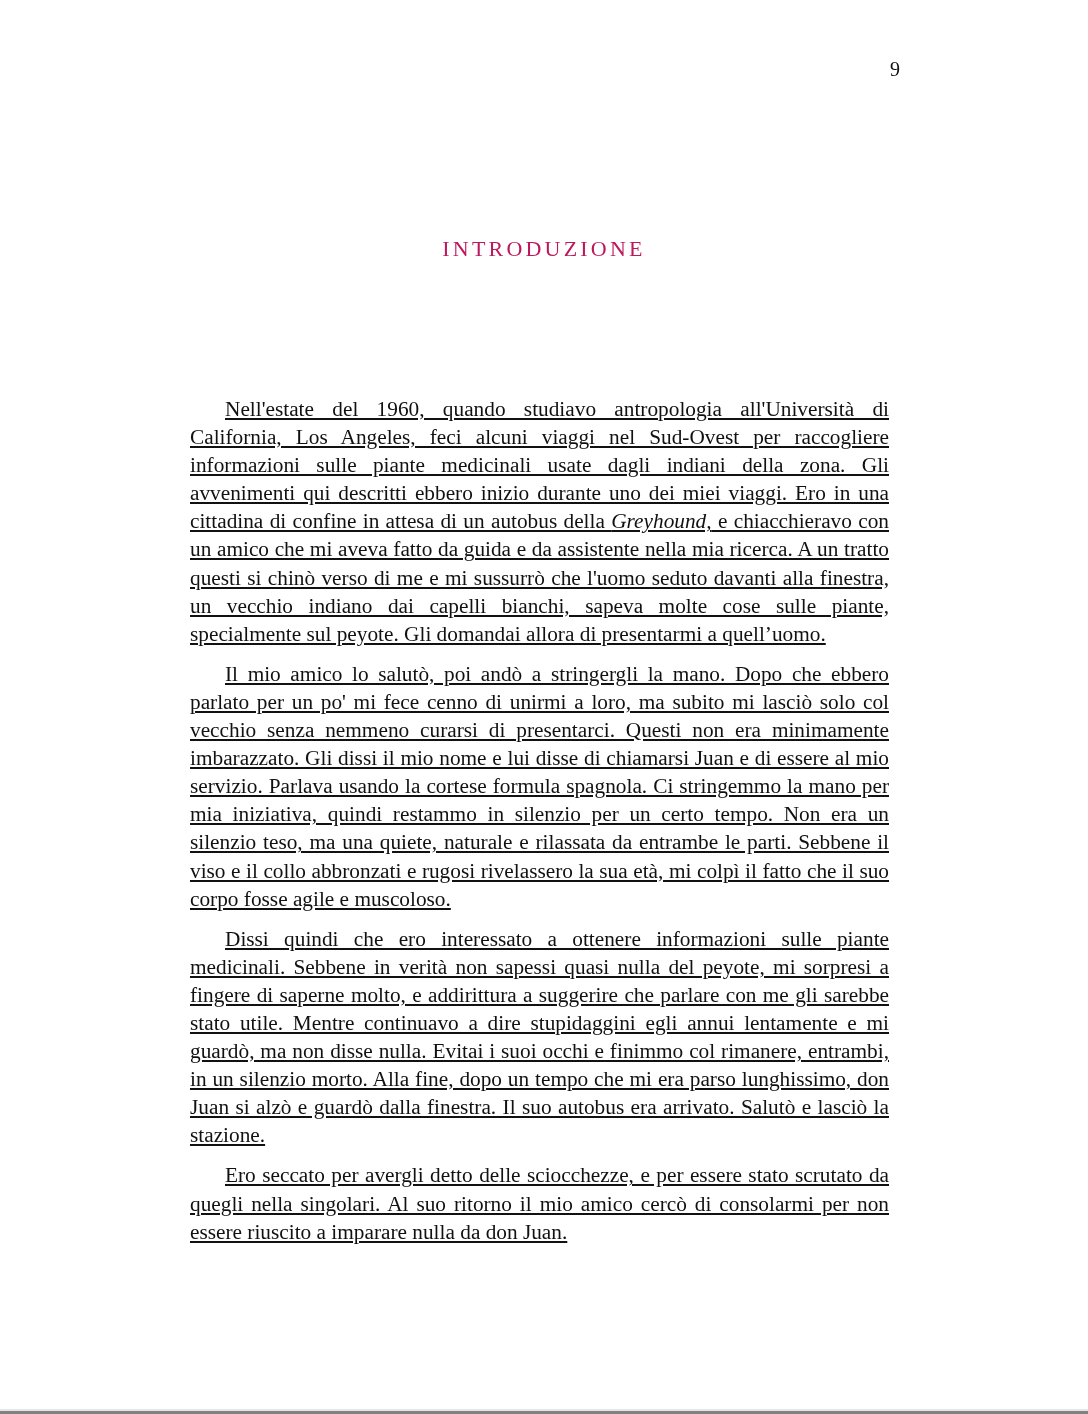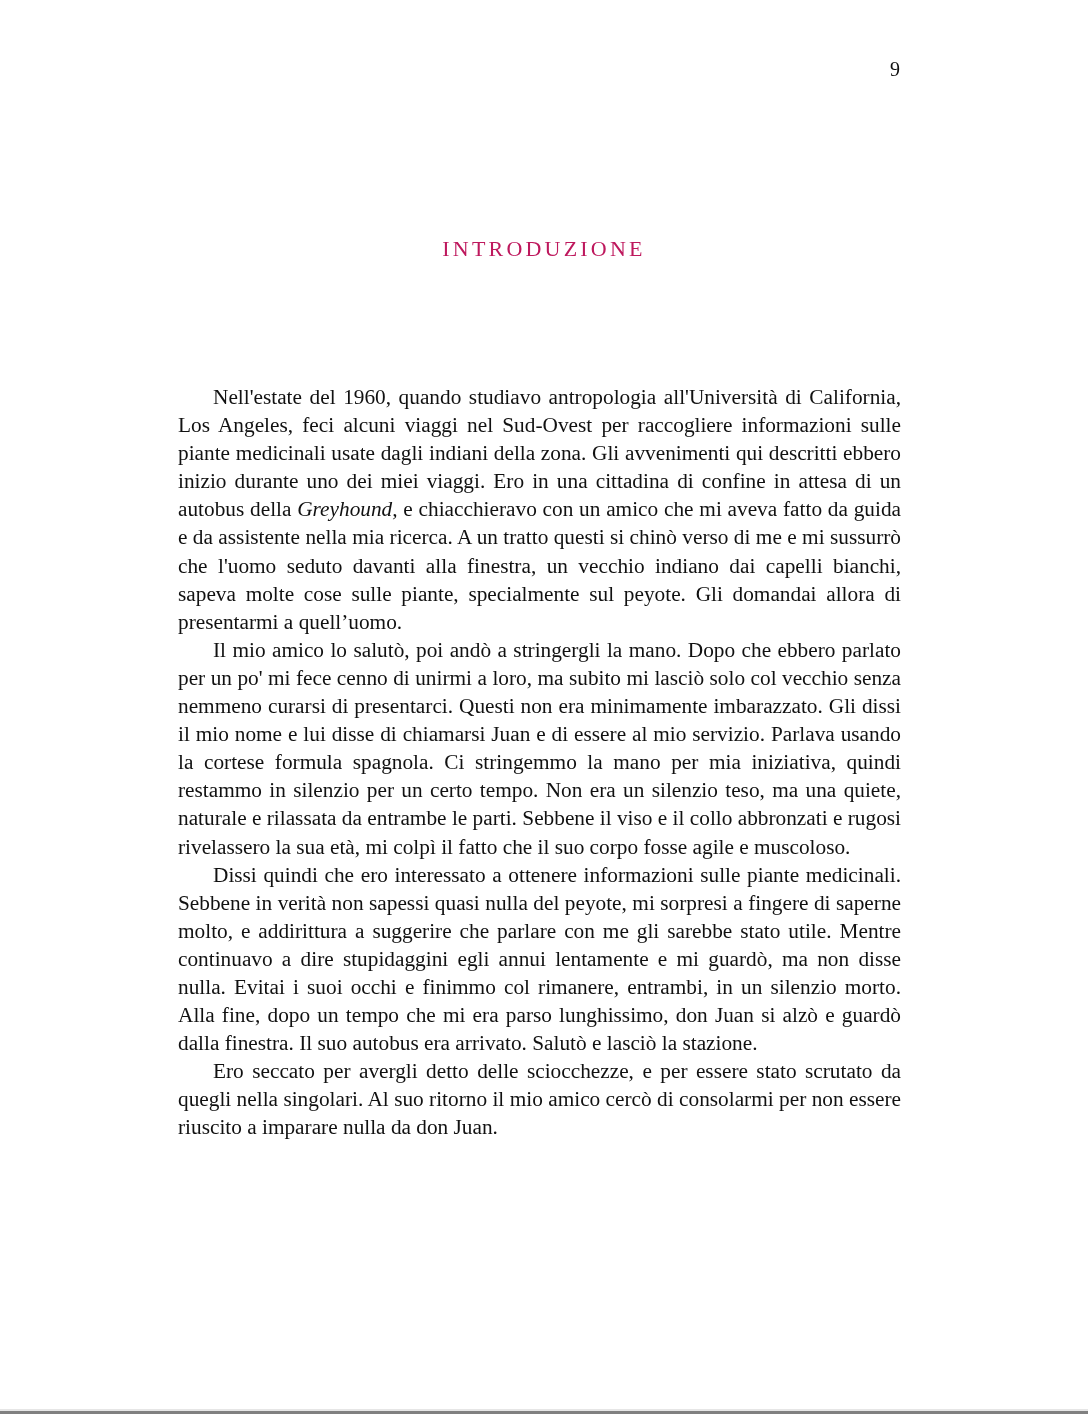--- a/index.html
+++ b/index.html
@@ -40,23 +40,24 @@
     .body-text {
       position: absolute;
       top: 383px;
       left: 178px;
       width: 723px;
       font-size: 21.3px;
       line-height: 28.1px;
       text-align: justify;
     }
     .body-text p {
-      margin: 0;
+      margin: 12px;
       text-indent: 35px;
       hyphens: none;
+      text-decoration: underline;
     }
     .body-text em {
       font-style: italic;
     }
     .bottom-rule {
       position: absolute;
       left: 0;
       bottom: 0;
       width: 1088px;
       height: 3px;

